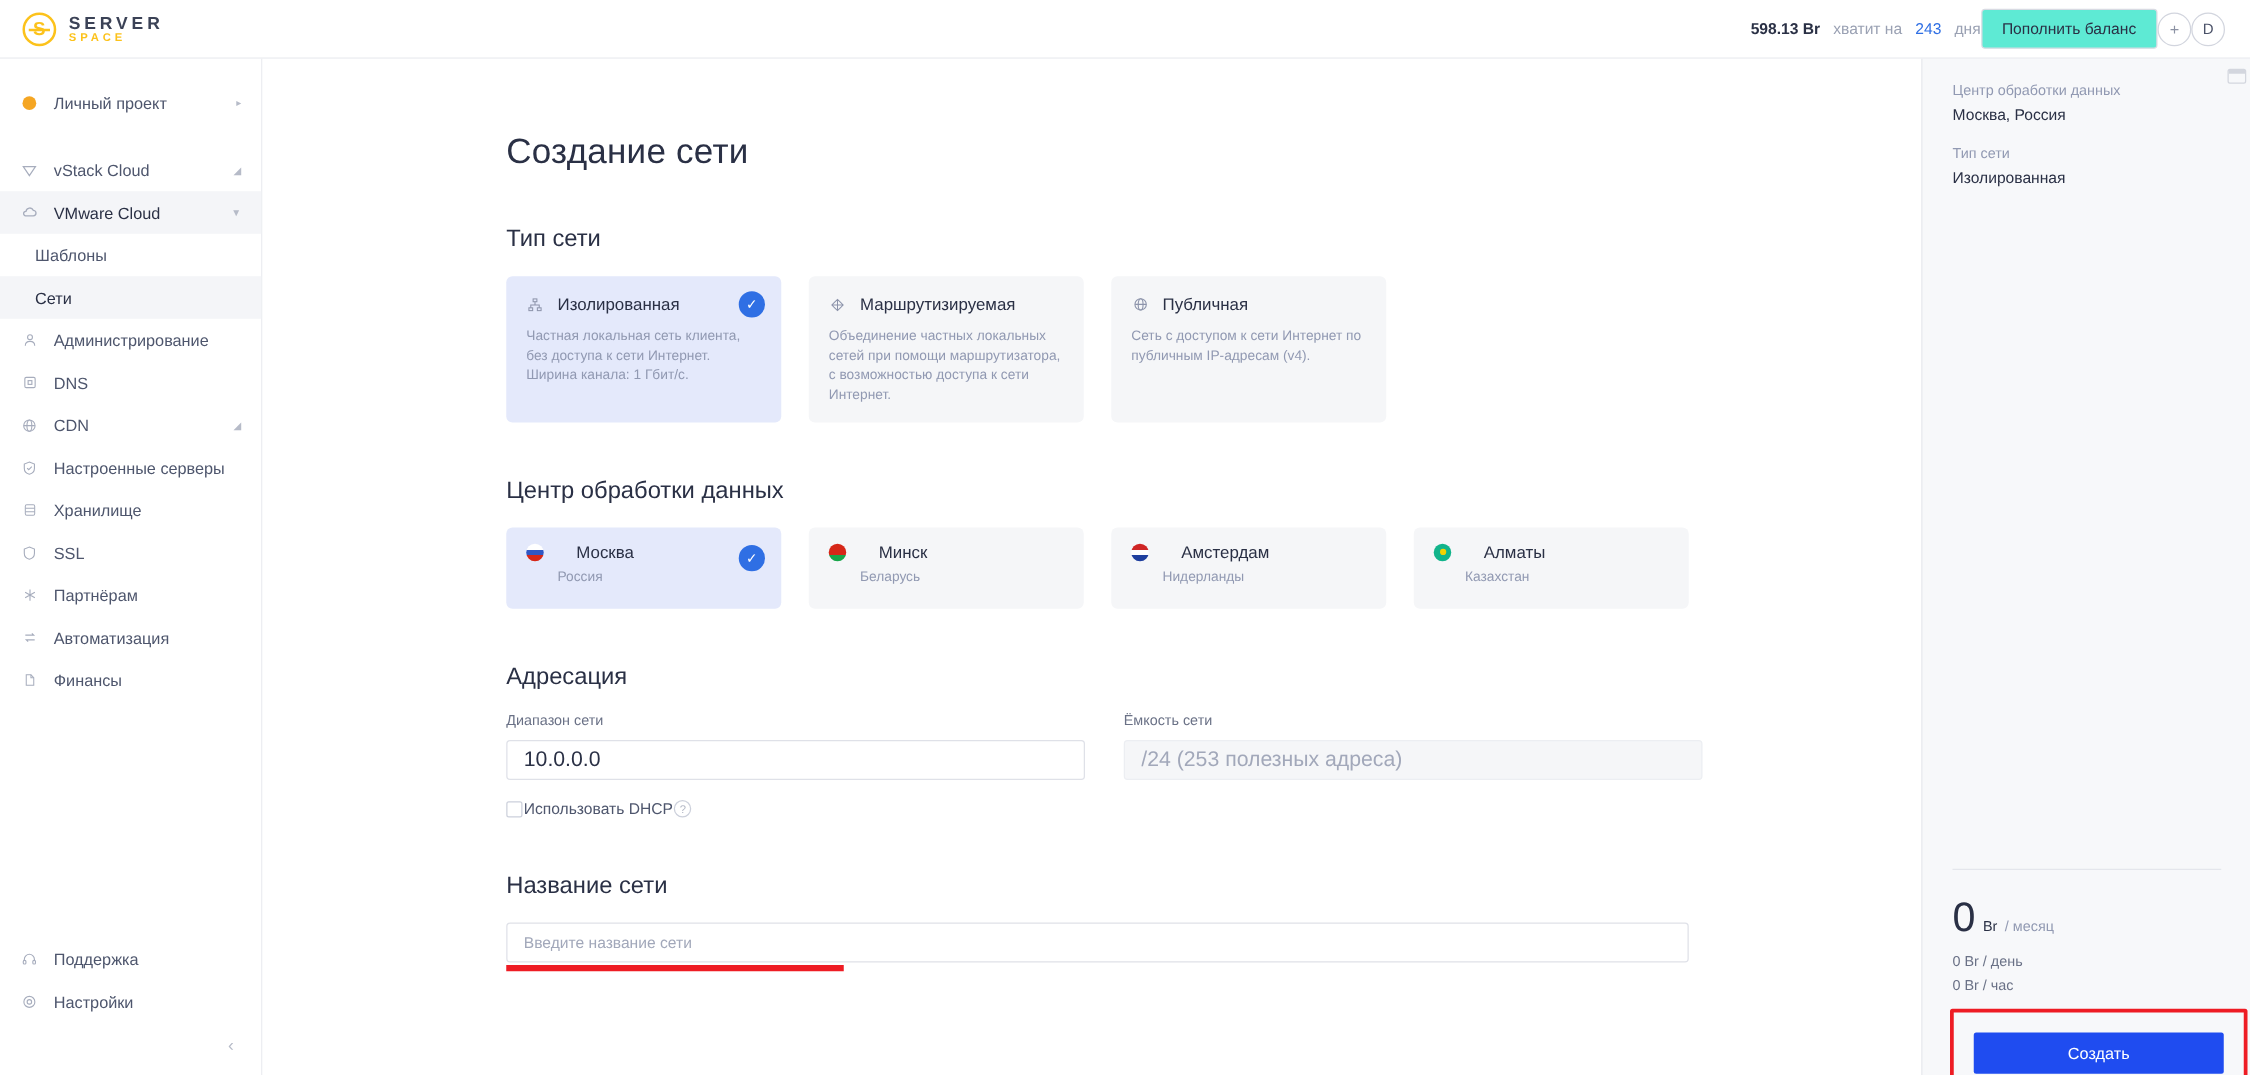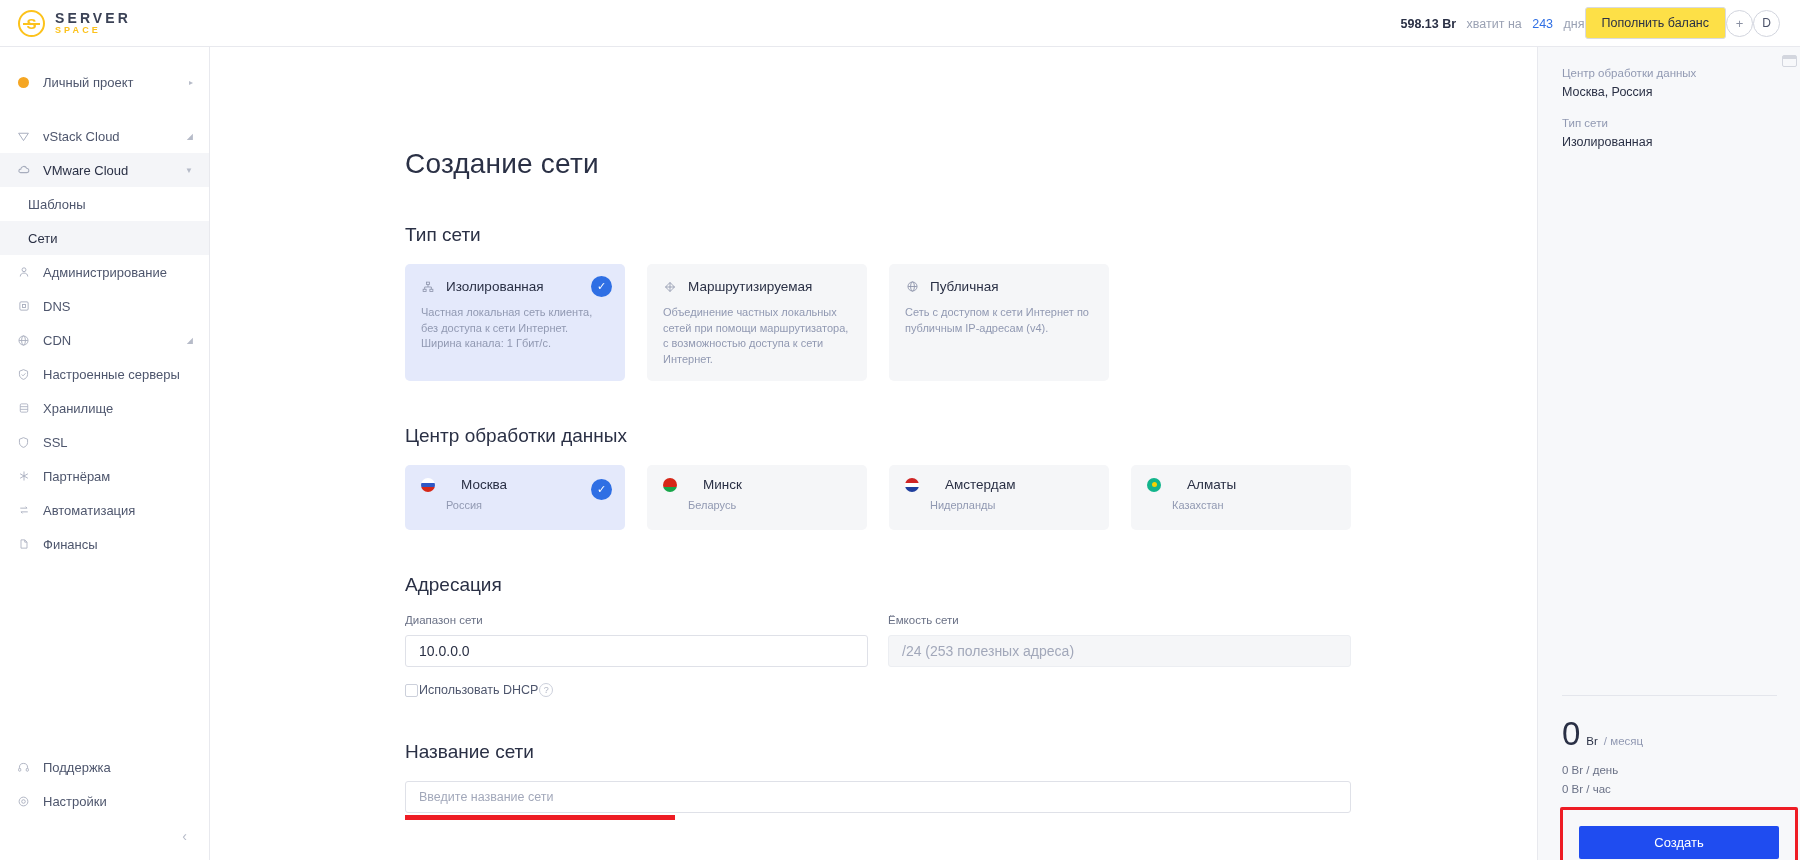--- a/index.html
+++ b/index.html
@@ -36,21 +36,21 @@
   .logo-bottom {
     font-size: 9px; font-weight: 700; color: #fcc21b; letter-spacing: 3.1px;
   }
   .header-right {
     margin-left: auto; display: flex; align-items: center; margin-right: 20px;
   }
   .balance { font-size: 12.5px; color: #2a3045; font-weight: 700; }
   .balance-sub { font-size: 12.5px; color: #9aa1b3; font-weight: 400; margin-left: 6px; }
   .balance-days { color: #2f6fe4; }
   .topup-btn {
-    border: 1px solid #d8dae2; background: #fde047; color: #2a3045;
+    border: 1px solid #d8dae2; background: #5eead4; color: #2a3045;
     font-size: 12.5px; padding: 8px 16px; border-radius: 3px; cursor: pointer;
     font-family: inherit;
   }
   .circ-btn {
     width: 27px; height: 27px; border-radius: 50%; border: 1px solid #d2d5de;
     background: #fff; color: #8b91a3; font-size: 13px;
     display: flex; align-items: center; justify-content: center; cursor: pointer;
   }
   .circ-btn.avatar { color: #4a5168; font-size: 12px; }
 
@@ -78,21 +78,21 @@
     display: flex; justify-content: flex-end; padding: 10px 22px 16px 0;
     color: #b6bbc8; font-size: 14px; cursor: pointer;
   }
 
   
   .main {
     position: absolute; top: 47px; left: 210px; width: 1327px; height: 813px;
     background: #fff; overflow: hidden;
   }
   .content { padding: 58px 0 0 195px; }
-  .page-title { font-size: 28px; font-weight: 400; color: #2a3045; letter-spacing: .2px; margin-top: 43px; }
+  .page-title { font-size: 28px; font-weight: 400; color: #2a3045; letter-spacing: .2px; }
   .section-title {
     font-size: 19px; font-weight: 400; color: #2a3045; margin-top: 44px; margin-bottom: 18px;
   }
 
   .card-row { display: flex; gap: 22px; }
   .type-card {
     width: 220px; min-height: 99px; background: #f5f6f8; border-radius: 5px;
     padding: 15px 16px 14px 16px; cursor: pointer; position: relative;
   }
   .type-card.selected { background: #e4e9fb; }
@@ -121,26 +121,26 @@
   .flag-kz { background: #12b48b; display:flex; align-items:center; justify-content:center; }
   .flag-kz::after { content:""; width:5px; height:5px; border-radius:50%; background:#f5d200; }
   .dc-name { font-size: 13.5px; color: #2a3045; }
   .dc-sub { margin-top: 7px; margin-left: 25px; font-size: 11px; color: #9199b2; }
   .dc-check {
     position: absolute; right: 13px; top: 14px; width: 21px; height: 21px; border-radius: 50%;
     background: #2f6fe4; color: #fff; font-size: 11px;
     display: flex; align-items: center; justify-content: center;
   }
 
-  .field-row { display: flex; gap: 20px; margin-top: 6px; }
+  .field-row { display: flex; gap: 31px; margin-top: 6px; }
   .field { width: 463px; }
   .field-label { font-size: 11.5px; color: #6a7186; margin-bottom: 9px; }
   .input {
     width: 100%; height: 32px; border: 1px solid #dfe1e8; border-radius: 3px;
-    padding: 0 13px; font-size: 14px; color: #2a3045; background: #fff;
+    padding: 0 13px; font-size: 17px; color: #2a3045; background: #fff;
     font-family: inherit;
   }
   .input.readonly { background: #f5f6f8; border-color: #eceef2; color: #a21caf; }
   .input::placeholder { color: #a2a8ba; }
 
   .check-row { display: flex; align-items: flex-end; gap: 1px; margin-top: 16px; }
   .chk {
     width: 13px; height: 13px; border: 1px solid #ccd0db; border-radius: 2px;
     background: #fff; cursor: pointer;
   }

